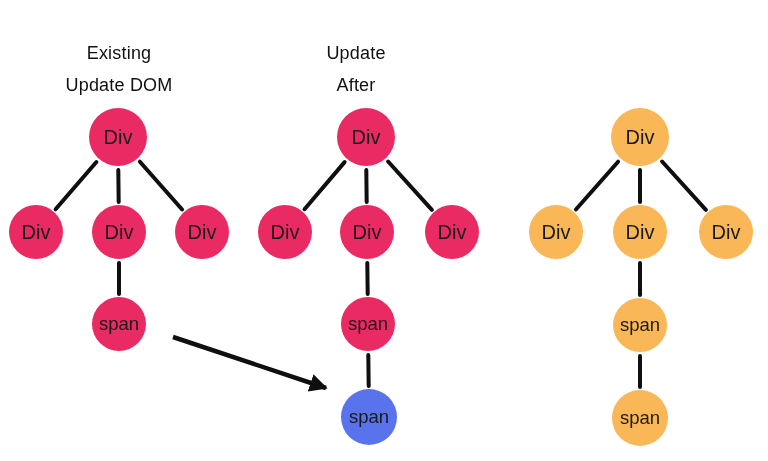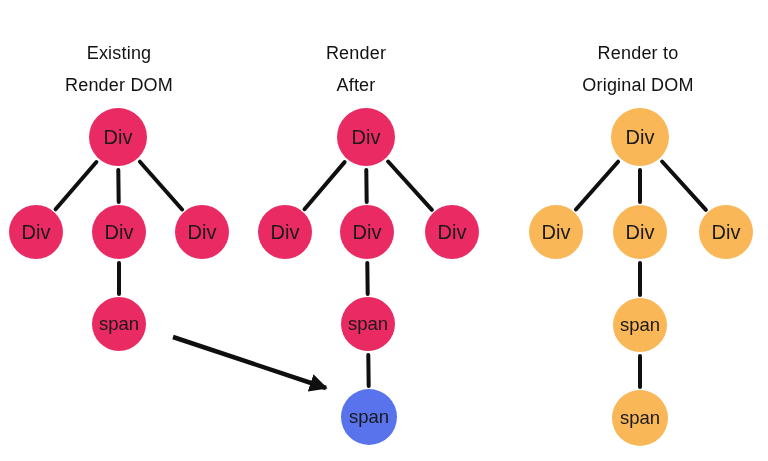--- a/index.html
+++ b/index.html
@@ -105,26 +105,22 @@
         <circle cx="640" cy="325" r="27" fill="#F9B758"></circle>
         <text x="640" y="325" dy="0.35em" text-anchor="middle" font-size="18.5" fill="#1A1A1A">span</text>
         <circle cx="640" cy="418" r="28" fill="#F9B758"></circle>
         <text x="640" y="418" dy="0.35em" text-anchor="middle" font-size="18.5" fill="#1A1A1A">span</text>
       </g>
       <line x1="173" y1="337" x2="326" y2="388" stroke="#0F0F0F" stroke-width="4.5" marker-end="url(#arrowhead)"></line>
     </svg>
 
   <div class="tree-title" id="title-1" style="color: rgb(17, 17, 17);">
     <div>Existing</div>
-    <div>Render DOM</div>
+    <div>Update DOM</div>
   </div>
 
   <div class="tree-title" id="title-2" style="color: rgb(17, 17, 17);">
-    <div>Render</div>
+    <div>Update</div>
     <div>After</div>
   </div>
 
-  <div class="tree-title" id="title-3" style="color: rgb(17, 17, 17);">
-    <div>Render to</div>
-    <div>Original DOM</div>
-  </div>
 
 </div>
 
 </body></html>

